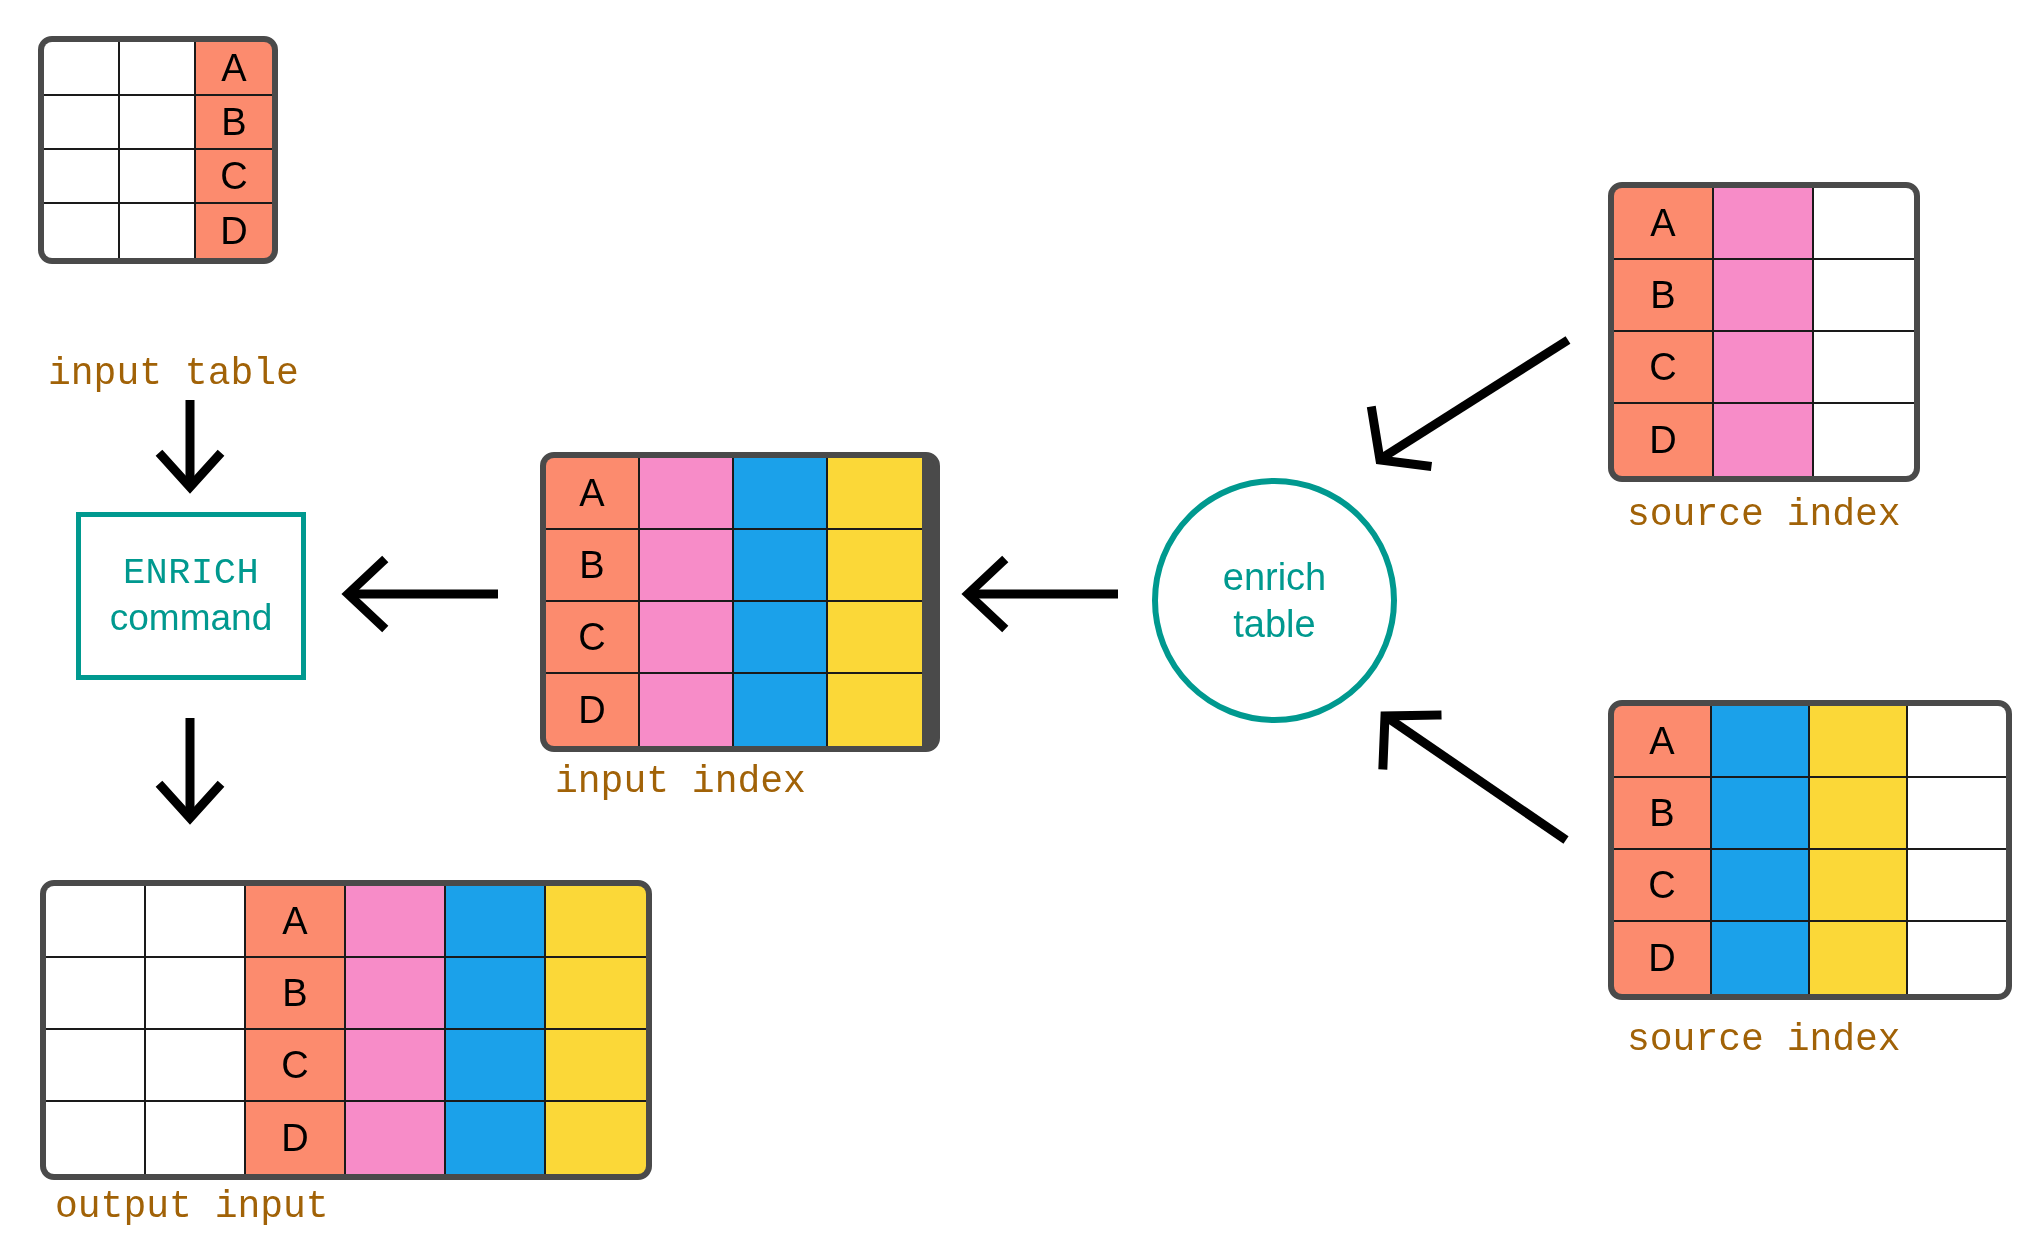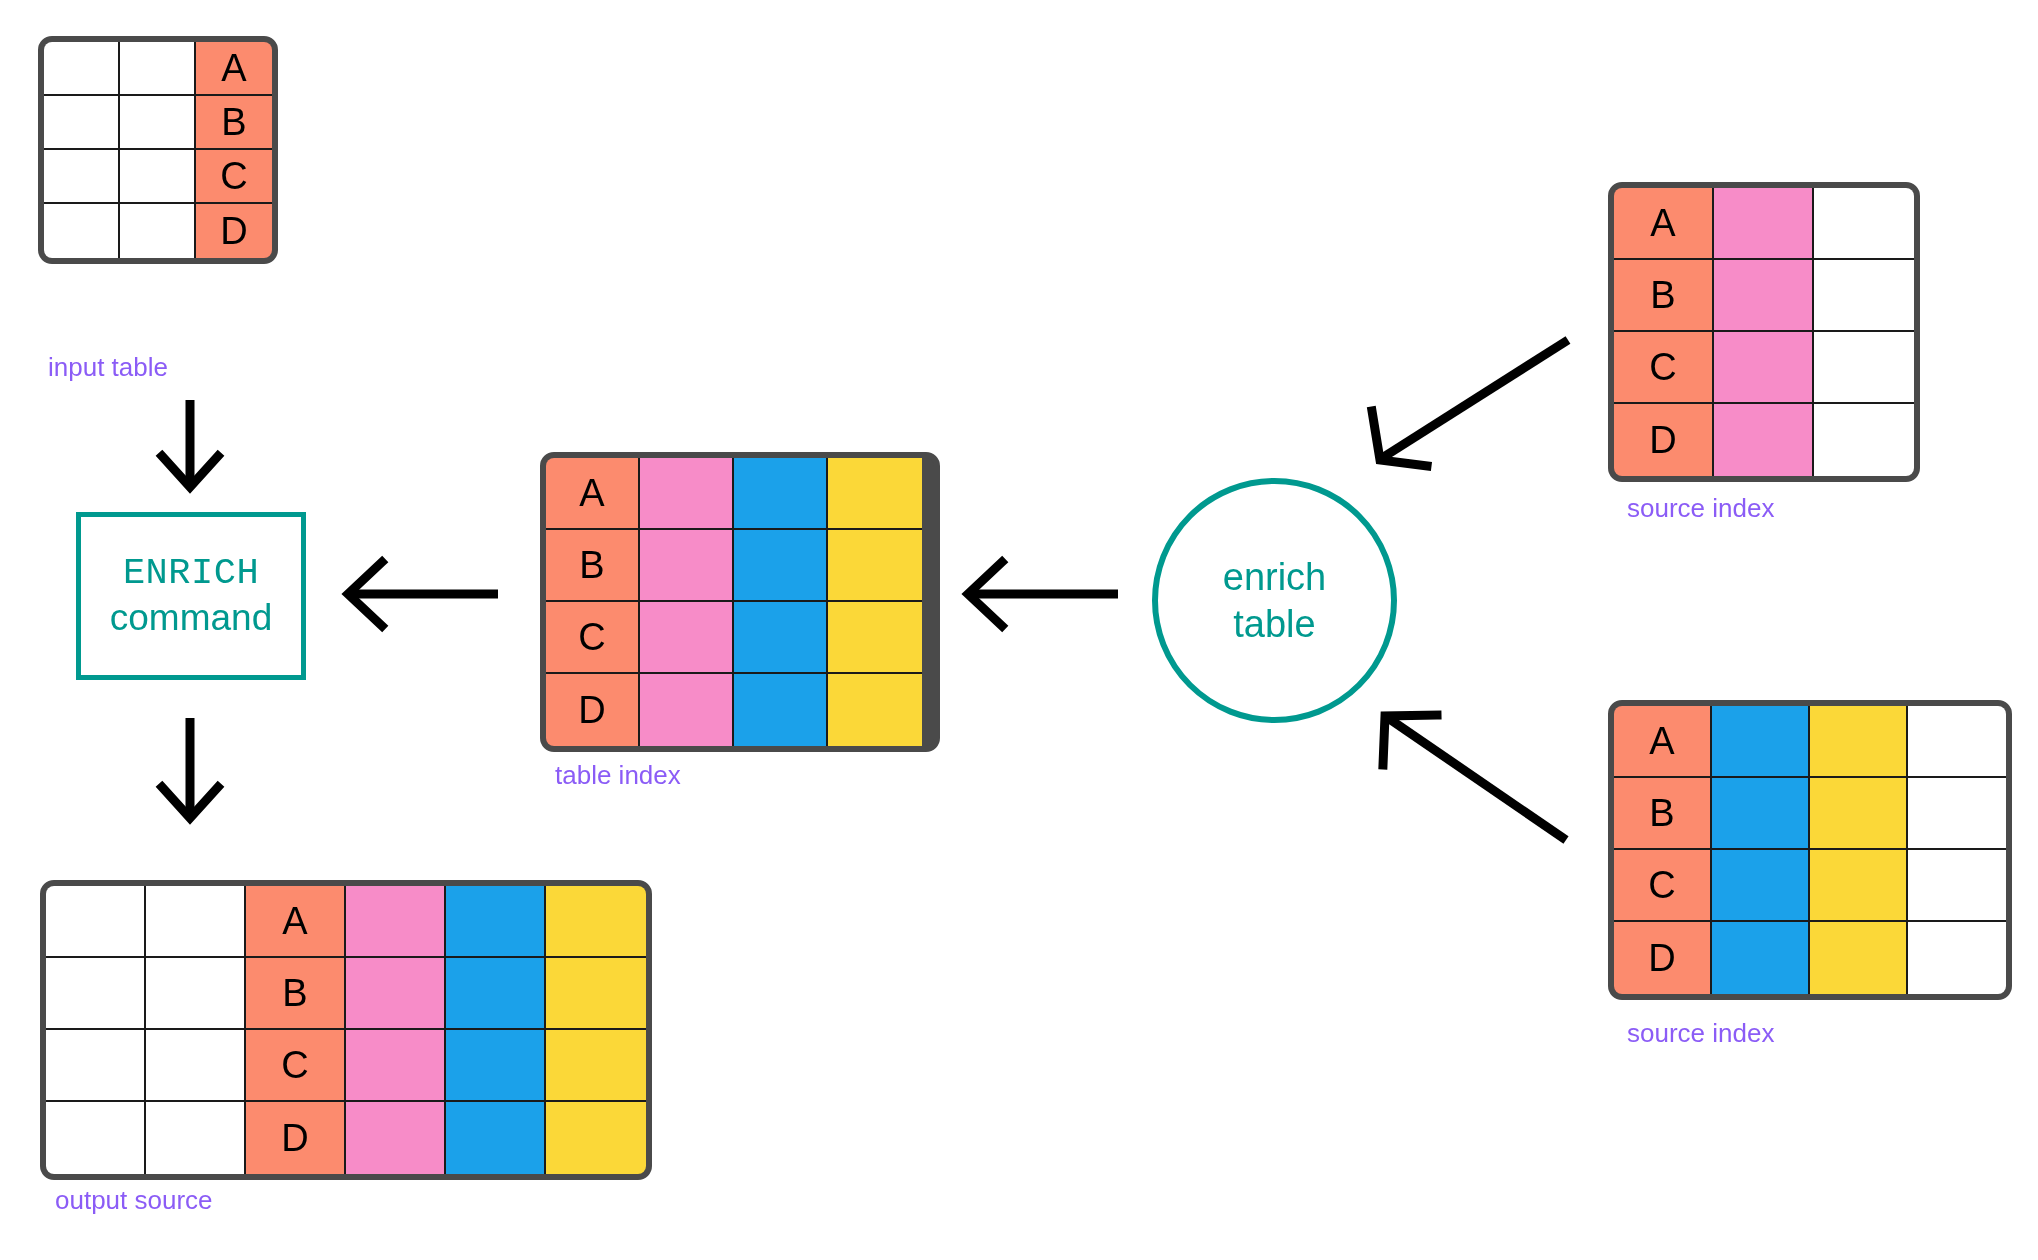--- a/index.html
+++ b/index.html
@@ -36,24 +36,24 @@
     color: #000000;
     font-family: "Liberation Sans", sans-serif;
     line-height: 1;
     box-sizing: border-box;
   }
   .cell.last-col { border-right: none; }
   .cell.last-row { border-bottom: none; }
 
   .caption {
     position: absolute;
-    font-size: 26px;
-    color: #8b5cf6;
+    font-size: 38px;
+    color: #a16207;
     white-space: nowrap;
-    font-family: Liberation Sans, sans-serif;
+    font-family: Liberation Mono, monospace;
   }
 
   .enrich-box {
     position: absolute;
     border: 5px solid #00998f;
     box-sizing: border-box;
     display: flex;
     flex-direction: column;
     align-items: center;
     justify-content: center;
@@ -153,21 +153,21 @@
         <div class="cell" style="background: rgb(252, 139, 110);">C</div>
         <div class="cell" style="background: rgb(247, 140, 200);"></div>
         <div class="cell" style="background: rgb(27, 161, 234);"></div>
         <div class="cell last-col" style="background: rgb(251, 216, 56);"></div>
         <div class="cell last-row" style="background: rgb(252, 139, 110);">D</div>
         <div class="cell last-row" style="background: rgb(247, 140, 200);"></div>
         <div class="cell last-row" style="background: rgb(27, 161, 234);"></div>
         <div class="cell last-col last-row" style="background: rgb(251, 216, 56);"></div>
       </div>
   </div>
-  <div class="caption" style="left:555px; top:760px;">table index</div>
+  <div class="caption" style="left:555px; top:760px;">input index</div>
 
   <div class="policy-circle" style="left:1152px; top:478px; width:245px; height:245px;">
     <span>enrich</span>
     <span>table</span>
   </div>
 
   <div class="table-block" style="left:1608px; top:182px;">
     <div class="grid" style="grid-template-columns: 100px 100px 100px; grid-template-rows: 72px 72px 72px 72px; width:312px; height:300px;">
         <div class="cell" style="background: rgb(252, 139, 110);">A</div>
         <div class="cell" style="background: rgb(247, 140, 200);"></div>
@@ -228,21 +228,21 @@
         <div class="cell" style="background: rgb(27, 161, 234);"></div>
         <div class="cell last-col" style="background: rgb(251, 216, 56);"></div>
         <div class="cell last-row" style="background: rgb(255, 255, 255);"></div>
         <div class="cell last-row" style="background: rgb(255, 255, 255);"></div>
         <div class="cell last-row" style="background: rgb(252, 139, 110);">D</div>
         <div class="cell last-row" style="background: rgb(247, 140, 200);"></div>
         <div class="cell last-row" style="background: rgb(27, 161, 234);"></div>
         <div class="cell last-col last-row" style="background: rgb(251, 216, 56);"></div>
       </div>
   </div>
-  <div class="caption" style="left:55px; top:1185px;">output source</div>
+  <div class="caption" style="left:55px; top:1185px;">output input</div>
 
   <svg class="arrow-layer" viewBox="0 0 2038 1260">
 
     <g>
       <line x1="190" y1="400" x2="190" y2="487"></line>
       <path class="head" d="M 162 456 L 190 487 L 218 456"></path>
     </g>
 
     <g>
       <line x1="190" y1="718" x2="190" y2="818"></line>

